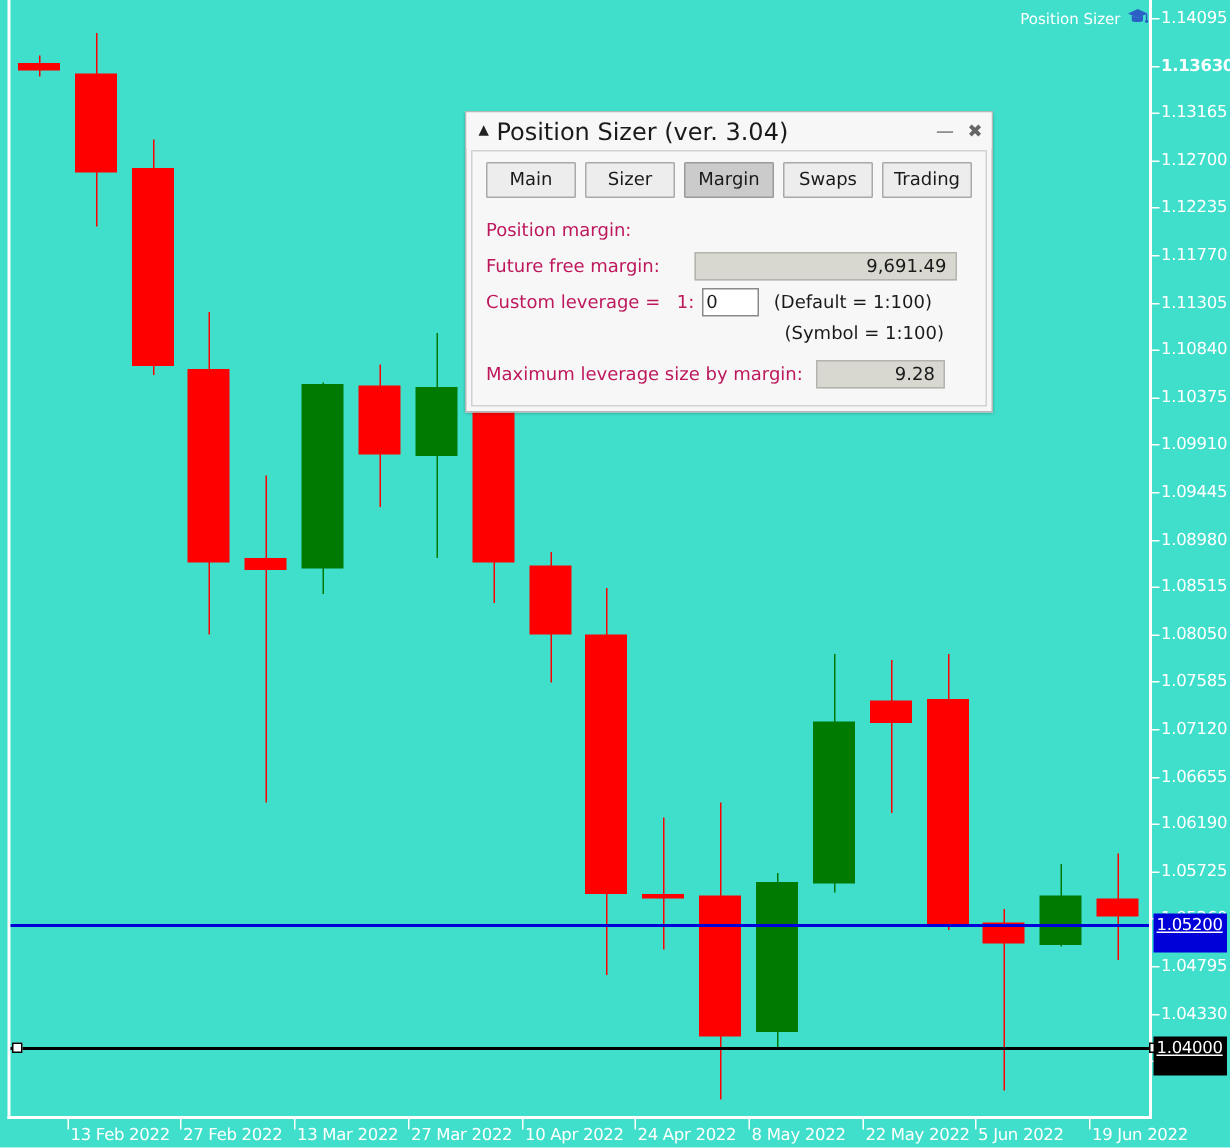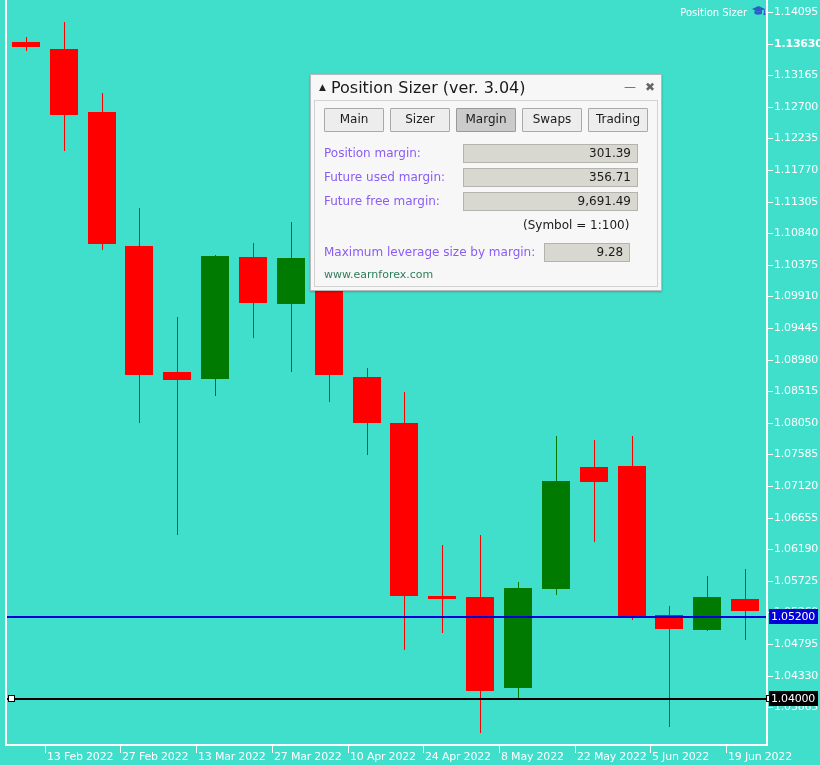--- a/index.html
+++ b/index.html
@@ -90,25 +90,26 @@
     width: 7px; height: 7px;
     background: #ffffff;
     border: 1px solid #000000;
     box-sizing: border-box;
   }
   
   .price-tag {
     position: absolute;
     left: 769px;
     font-size: 11px;
-    padding: 1px 3px 1px 2px;
+    padding: 1px 3px 12px 2px;
     color: #ffffff;
     white-space: nowrap;
     letter-spacing: -0.2px;
     box-sizing: border-box;
+    text-decoration: underline;
   }
   
   #indicator-label {
     position: absolute;
     right: 54px; top: 5px;
     display: flex;
     align-items: center;
     gap: 4px;
     font-size: 10px;
     color: #ffffff;
@@ -179,21 +180,21 @@
     border-color: #9A9A9A;
   }
   .field-row {
     display: flex;
     align-items: center;
     margin-bottom: 4px;
     height: 20px;
   }
   .field-label {
     font-size: 12px;
-    color: #8b5cf6;
+    color: #be185d;
     white-space: nowrap;
   }
   .readonly-field {
     background: #D8D8D1;
     border: 1px solid #B4B4AE;
     height: 19px;
     line-height: 17px;
     font-size: 12px;
     color: #1A1A1A;
     text-align: right;
@@ -418,40 +419,40 @@
       <div id="tab-row">
           <div class="tab-btn">Main</div>
           <div class="tab-btn">Sizer</div>
           <div class="tab-btn active">Margin</div>
           <div class="tab-btn">Swaps</div>
           <div class="tab-btn">Trading</div>
         </div>
 
       <div class="field-row fr-margin">
         <span class="field-label">Position margin:</span>
-        <span class="readonly-field">301.39</span>
-      </div>
-
-      <div class="field-row fr-margin">
-        <span class="field-label">Future used margin:</span>
-        <span class="readonly-field">356.71</span>
-      </div>
+      </div>
+
 
       <div class="field-row fr-margin">
         <span class="field-label">Future free margin:</span>
         <span class="readonly-field">9,691.49</span>
       </div>
 
+      <div class="field-row leverage-row">
+        <span class="field-label">Custom leverage =</span>
+        <span class="field-label" id="leverage-prefix">1:</span>
+        <input id="leverage-input" type="text" value="0" style="">
+        <span class="hint-text">(Default = 1:100)</span>
+      </div>
 
       <div id="symbol-hint-row">
         <span id="symbol-hint-spacer"></span>
         <span class="hint-text">(Symbol = 1:100)</span>
       </div>
 
       <div id="max-row">
         <span class="field-label">Maximum leverage size by margin:</span>
         <span id="max-field">9.28</span>
       </div>
 
-      <div id="site-link">www.earnforex.com</div>
     </div>
   </div>
 </div>
 
 </body></html>

